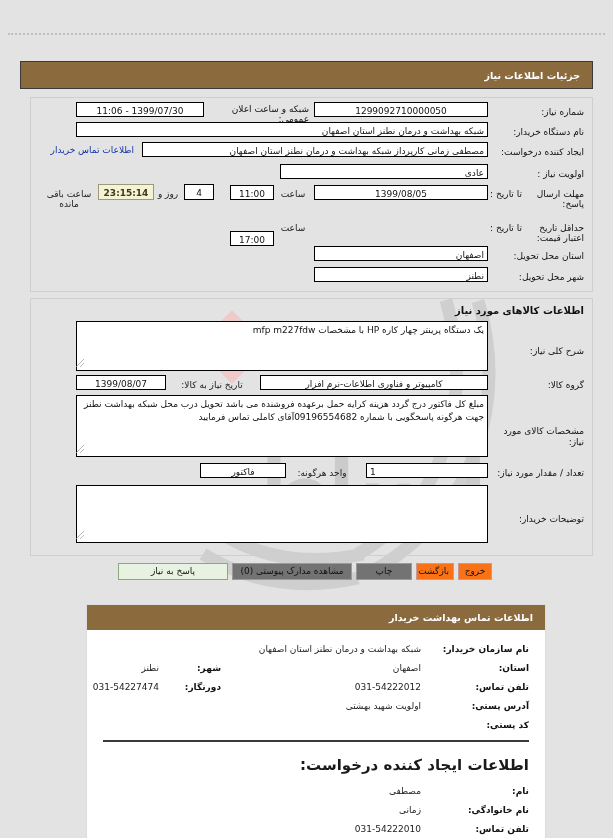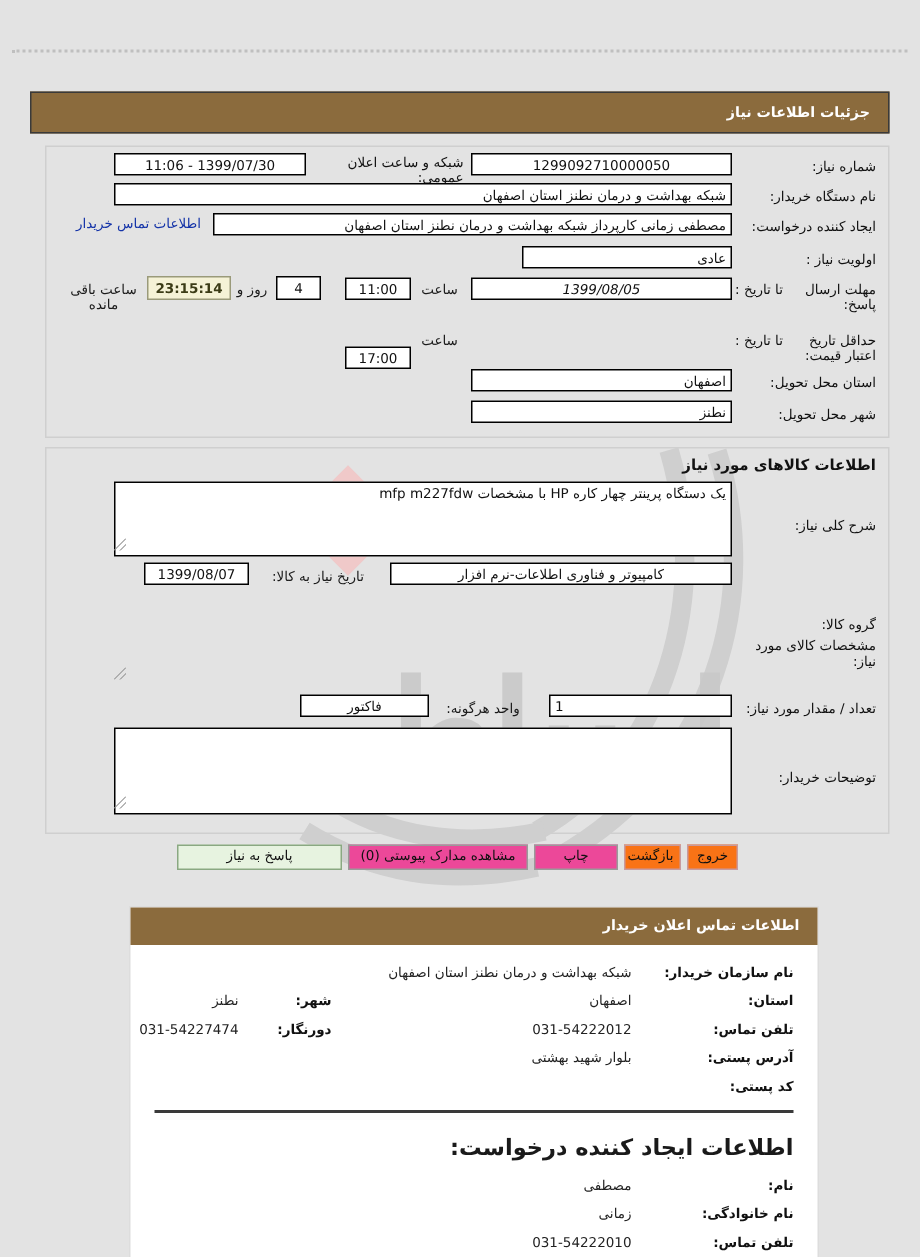--- a/index.html
+++ b/index.html
@@ -151,21 +151,21 @@
     font-size: 9px;
     line-height: 13px;
     padding: 1px 4px;
     box-sizing: border-box;
     text-align: center;
     cursor: pointer;
     color: #111;
     white-space: nowrap;
   }
   .btn-green { background: #e7f3e0; border-color: #8aa882; }
-  .btn-grey  { background: #ec4899; border-color: #9a9a9a; }
+  .btn-grey  { background: #737373; border-color: #9a9a9a; }
   .btn-red   { background: #f97316; border-color: #c89a9e; }
 
   
   .card {
     position: absolute;
     left: 78px;
     top: 598px;
     width: 460px;
     background: #ffffff;
     border: 1px solid #dddddd;
@@ -249,25 +249,25 @@
     <div class="fld center" style="position:absolute;right:388px;top:4px;width:128px;height:15px;">1399/07/30 - 11:06</div>
 
     <div class="lbl" style="position:absolute;right:8px;top:26px;width:90px;">نام دستگاه خریدار:</div>
     <div class="fld" style="position:absolute;right:104px;top:24px;width:412px;height:15px;">شبکه بهداشت و درمان نطنز استان اصفهان</div>
 
     <div class="lbl" style="position:absolute;right:8px;top:46px;width:90px;">ایجاد کننده درخواست:</div>
     <div class="fld" style="position:absolute;right:104px;top:44px;width:346px;height:15px;">مصطفی زمانی کارپرداز شبکه بهداشت و درمان نطنز استان اصفهان</div>
     <a class="link" style="position:absolute;right:458px;top:47px;">اطلاعات تماس خریدار</a>
 
     <div class="lbl" style="position:absolute;right:8px;top:68px;width:90px;">اولویت نیاز :</div>
-    <div class="fld" style="position:absolute;right:104px;top:66px;width:140px;height:15px;">عادی</div>
+    <div class="fld" style="position:absolute;right:104px;top:66px;width:208px;height:15px;">عادی</div>
 
     <div class="lbl" style="position:absolute;right:8px;top:88px;width:60px;line-height:10px;">مهلت ارسال پاسخ:</div>
     <div class="lbl" style="position:absolute;right:70px;top:88px;width:46px;">تا تاریخ :</div>
-    <div class="fld center" style="position:absolute;right:104px;top:87px;width:174px;height:15px;font-style:italic;">1399/08/05</div>
+    <div class="fld center" style="position:absolute;right:104px;top:87px;width:174px;height:15px;">1399/08/05</div>
     <div class="mini-lbl" style="position:absolute;right:284px;top:88px;width:30px;">ساعت</div>
     <div class="fld center" style="position:absolute;right:318px;top:87px;width:44px;height:15px;">11:00</div>
 
     <div class="fld center" style="position:absolute;right:378px;top:86px;width:30px;height:16px;">4</div>
     <div class="mini-lbl" style="position:absolute;right:410px;top:88px;width:28px;">روز و</div>
     <div class="timer-box" style="position:absolute;right:438px;top:86px;width:56px;height:16px;line-height:12px;">23:15:14</div>
     <div class="mini-lbl" style="position:absolute;right:494px;top:88px;width:58px;line-height:10px;">ساعت باقی مانده</div>
 
     <div class="lbl" style="position:absolute;right:8px;top:122px;width:62px;line-height:10px;">حداقل تاریخ اعتبار قیمت:</div>
     <div class="lbl" style="position:absolute;right:70px;top:122px;width:46px;">تا تاریخ :</div>
@@ -282,26 +282,27 @@
   </div>
 
   <div class="panel" style="position:absolute;left:22px;top:292px;width:563px;height:258px;">
 
     <div class="sec-title" style="position:absolute;right:8px;top:6px;">اطلاعات کالاهای مورد نیاز</div>
 
     <div class="lbl" style="position:absolute;right:8px;top:44px;width:90px;">شرح کلی نیاز:</div>
     <div class="fld ta" style="position:absolute;right:104px;top:22px;width:412px;height:50px;">یک دستگاه پرینتر چهار کاره HP با مشخصات mfp m227fdw</div>
     <div class="resize-grip" style="position:absolute;right:508px;top:60px;left:auto;bottom:auto;"></div>
 
-    <div class="lbl" style="position:absolute;right:8px;top:78px;width:90px;margin-top:32px;">گروه کالا:</div>
+    <div class="lbl" style="position:absolute;right:8px;top:78px;width:90px;">گروه کالا:</div>
     <div class="fld center" style="position:absolute;right:104px;top:76px;width:228px;height:15px;">کامپیوتر و فناوری اطلاعات-نرم افزار</div>
     <div class="mini-lbl" style="position:absolute;right:336px;top:78px;width:88px;">تاریخ نیاز به کالا:</div>
-    <div class="fld center" style="position:absolute;right:426px;top:76px;width:70px;height:15px;">1399/08/07</div>
+    <div class="fld center" style="position:absolute;right:426px;top:76px;width:90px;height:15px;">1399/08/07</div>
 
     <div class="lbl" style="position:absolute;right:8px;top:124px;width:95px;">مشخصات کالای مورد نیاز:</div>
+    <div class="fld ta" style="position:absolute;right:104px;top:96px;width:412px;height:62px;line-height:13px;">مبلغ کل فاکتور درج گردد هزینه کرایه حمل برعهده فروشنده می باشد تحویل درب محل شبکه بهداشت نطنز جهت هرگونه پاسخگویی با شماره 09196554682آقای کاملی تماس فرمایید</div>
     <div class="resize-grip" style="position:absolute;right:508px;top:146px;left:auto;bottom:auto;"></div>
 
     <div class="lbl" style="position:absolute;right:8px;top:166px;width:95px;">تعداد / مقدار مورد نیاز:</div>
     <div class="fld" style="position:absolute;right:104px;top:164px;width:122px;height:15px;text-align:left;">1</div>
     <div class="mini-lbl" style="position:absolute;right:238px;top:166px;width:64px;">واحد هرگونه:</div>
     <div class="fld center" style="position:absolute;right:306px;top:164px;width:86px;height:15px;">فاکتور</div>
 
     <div class="lbl" style="position:absolute;right:8px;top:212px;width:95px;">توضیحات خریدار:</div>
     <div class="fld ta" style="position:absolute;right:104px;top:186px;width:412px;height:58px;"></div>
     <div class="resize-grip" style="position:absolute;right:508px;top:232px;left:auto;bottom:auto;"></div>
@@ -310,21 +311,21 @@
   <div class="btnrow" style="left:86px;top:557px;width:400px;">
     <div class="btn btn-green" style="width:110px;margin-left:24px;">پاسخ به نیاز</div>
     <div class="btn btn-grey" style="width:120px;">مشاهده مدارک پیوستی (0)</div>
     <div class="btn btn-grey" style="width:56px;">چاپ</div>
     <div class="btn btn-red" style="width:38px;">بازگشت</div>
     <div class="btn btn-red" style="width:34px;">خروج</div>
   </div>
 
   <div class="card">
     <div class="card-bar">
-      <span>اطلاعات تماس اعلان خریدار</span>
+      <span>اطلاعات تماس بهداشت خریدار</span>
     </div>
     <div class="card-body">
 
       <div class="crow">
         <div class="clbl" style="width:98px;">نام سازمان خریدار:</div>
         <div class="cval" style="width:200px;">شبکه بهداشت و درمان نطنز استان اصفهان</div>
       </div>
 
       <div class="crow">
         <div class="clbl" style="width:98px;">استان:</div>
@@ -335,21 +336,21 @@
 
       <div class="crow">
         <div class="clbl" style="width:98px;">تلفن تماس:</div>
         <div class="cval" style="width:200px;">031-54222012</div>
         <div class="clbl" style="width:52px;">دورنگار:</div>
         <div class="cval" style="width:80px;">031-54227474</div>
       </div>
 
       <div class="crow">
         <div class="clbl" style="width:98px;">آدرس پستی:</div>
-        <div class="cval" style="width:200px;">بلوار شهید بهشتی</div>
+        <div class="cval" style="width:200px;">اولویت شهید بهشتی</div>
       </div>
 
       <div class="crow">
         <div class="clbl" style="width:98px;">کد پستی:</div>
       </div>
 
       <hr class="hr">
 
       <div class="sub-head" style="width:428px;">اطلاعات ایجاد کننده درخواست:</div>
 

